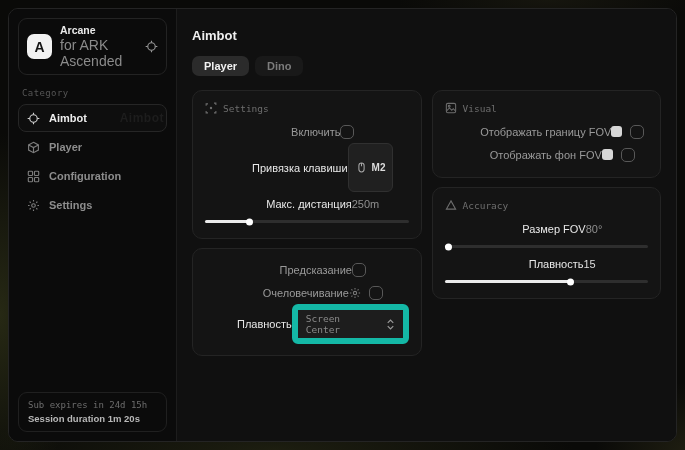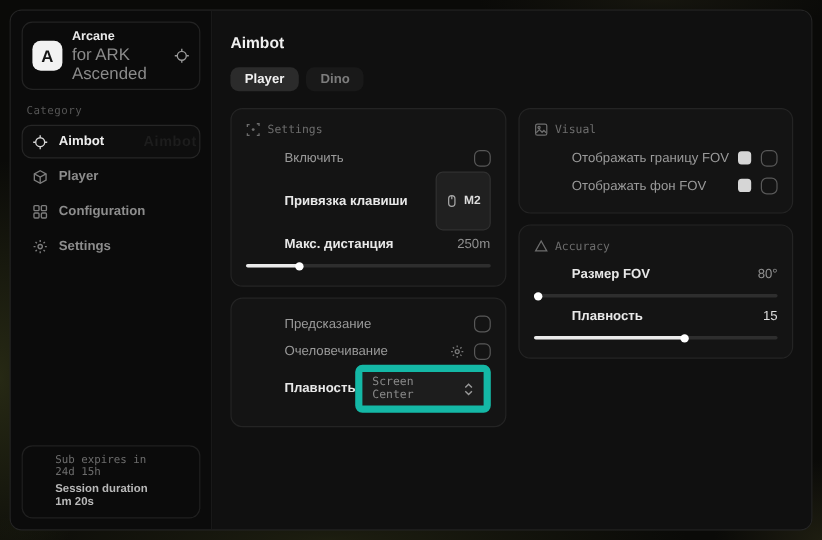--- a/index.html
+++ b/index.html
@@ -48,21 +48,21 @@
     color:#8d8d8d;font-size:11px;font-weight:600;position:relative;overflow:hidden;
   }
   .nav-item .nav-ico{display:flex;align-items:center;color:#7d7d7d;}
   .nav-item.active{color:#ededed;border-color:#262626;background:#0e0e0e;}
   .nav-item.active .nav-ico{color:#d5d5d5;}
   .nav-ghost{
     position:absolute;right:2px;top:50%;transform:translateY(-50%);
     color:#1d1d1d;font-weight:bold;font-size:12px;letter-spacing:.5px;pointer-events:none;
   }
   .sidebar-footer{
-    margin-top:auto;border:1px solid #202020;border-radius:9px;padding:7px 27px;
+    margin-top:auto;border:1px solid #202020;border-radius:9px;padding:7px 9px;
   }
   .footer-line1{font-family:"DejaVu Sans Mono",monospace;font-size:9px;color:#6d6d6d;}
   .footer-line2{font-size:9.5px;font-weight:bold;color:#b9b9b9;margin-top:3px;}
   
   .main{flex:1;background:#101010;padding:13px 15px;box-sizing:border-box;}
   .page-title{font-size:13px;font-weight:bold;color:#f0f0f0;margin:6px 0 13px 0;}
   .tabs{display:flex;gap:6px;}
   .tab{
     padding:4px 12px;border-radius:7px;font-size:11px;font-weight:600;
     background:#191919;color:#7c7c7c;
@@ -72,25 +72,25 @@
   .col{flex:1;display:flex;flex-direction:column;gap:9px;min-width:0;}
   .card{
     background:#141414;border:1px solid #242424;border-radius:10px;
     padding:9px 12px 11px 12px;
   }
   .card-header{
     display:flex;align-items:center;gap:6px;color:#6d6d6d;
     font-family:"DejaVu Sans Mono",monospace;font-size:9.5px;margin:2px 0 6px 0;
   }
   .row{
-    display:flex;justify-content:space-between;align-items:center;
+    display:flex;justify-content:center;align-items:center;
     min-height:23px;font-size:11px;margin-left:32px;
   }
   .lbl-dim{color:#9a9a9a;}
-  .lbl-bright{color:#e8e8e8;font-weight:700;}
+  .lbl-bright{color:#e8e8e8;font-weight:400;}
   .val-dim{color:#8f8f8f;font-size:11px;}
   .val-bright{color:#dedede;font-size:11px;font-weight:400;}
   .row-right{display:flex;align-items:center;gap:8px;}
   .checkbox{
     width:14px;height:14px;border:1.5px solid #585858;border-radius:5px;
     background:transparent;box-sizing:border-box;flex:0 0 auto;
   }
   .swatch{width:11px;height:11px;border-radius:3px;flex:0 0 auto;}
   .chip{
     display:flex;align-items:center;gap:5px;background:#202020;border:1px solid #303030;

